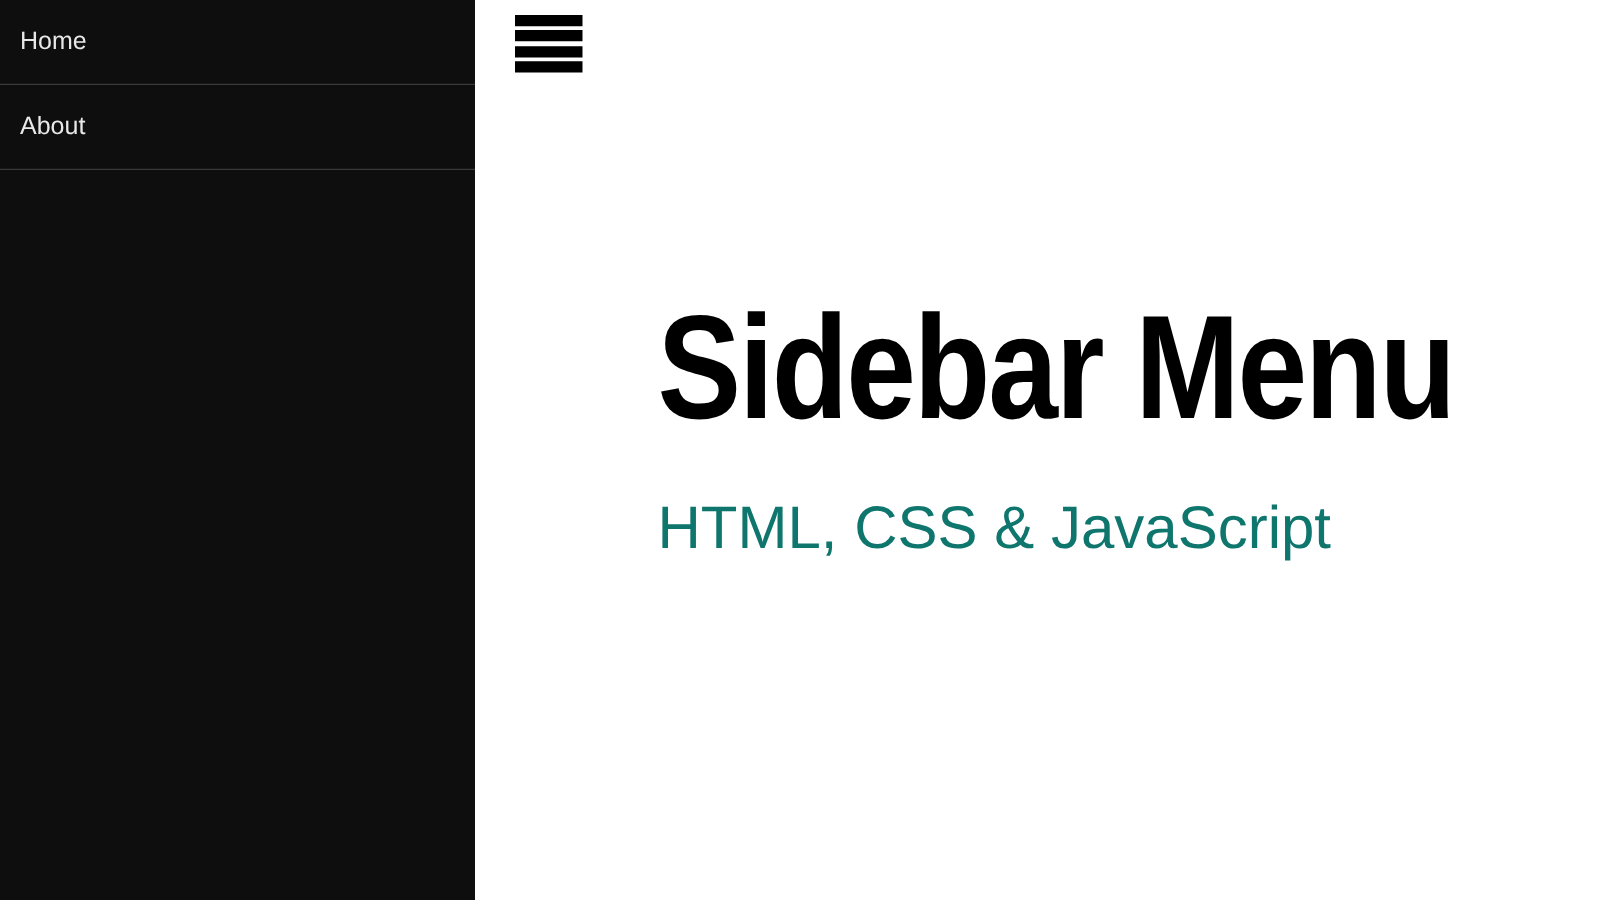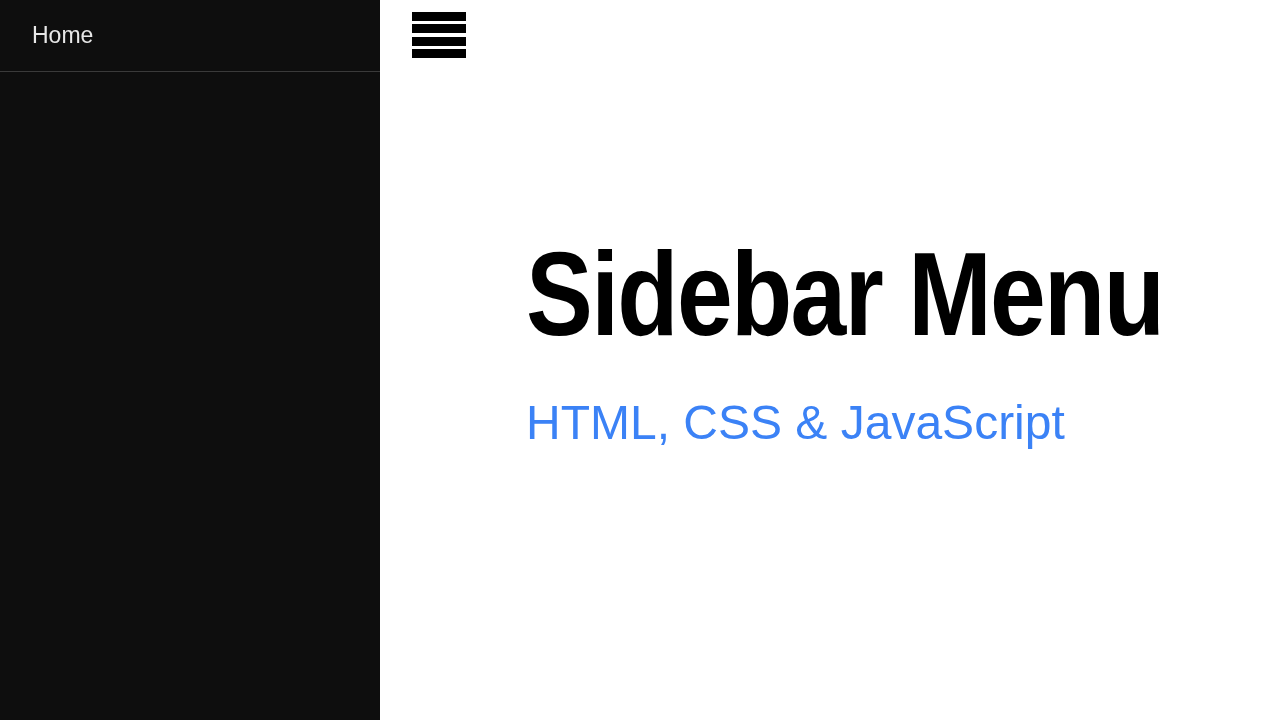--- a/index.html
+++ b/index.html
@@ -16,23 +16,23 @@
       display: flex;
     }
     .sidebar {
       width: 380px;
       height: 100%;
       background: #0e0e0e;
       flex-shrink: 0;
     }
     .sidebar-item {
       display: block;
-      padding: 22px 32px;
+      padding: 22px 16px;
       color: #e8e8e8;
-      font-size: 23px;
+      font-size: 20px;
       font-weight: 400;
       border-bottom: 1px solid #3a3a3a;
       cursor: pointer;
       text-decoration: none;
     }
     .main {
       flex: 1;
       position: relative;
     }
     .hamburger {
@@ -65,31 +65,34 @@
       letter-spacing: -2px;
       color: #000000;
       transform: scaleX(0.85);
       transform-origin: left center;
       white-space: nowrap;
     }
     .subtitle {
       font-family: "Helvetica Neue", Arial, sans-serif;
       font-weight: 400;
       font-size: 48px;
-      color: #3b82f6;
+      color: #0f766e;
       margin-top: 42px;
       letter-spacing: 0px;
     }
   </style>
 </head>
 <body>
 
 <nav class="sidebar">
   <a class="sidebar-item">
     <span>Home</span>
+  </a>
+  <a class="sidebar-item">
+    <span>About</span>
   </a>
 </nav>
 
 <main class="main">
   <div class="hamburger">
     <div class="bar"></div>
     <div class="bar"></div>
     <div class="bar"></div>
     <div class="bar"></div>
   </div>

